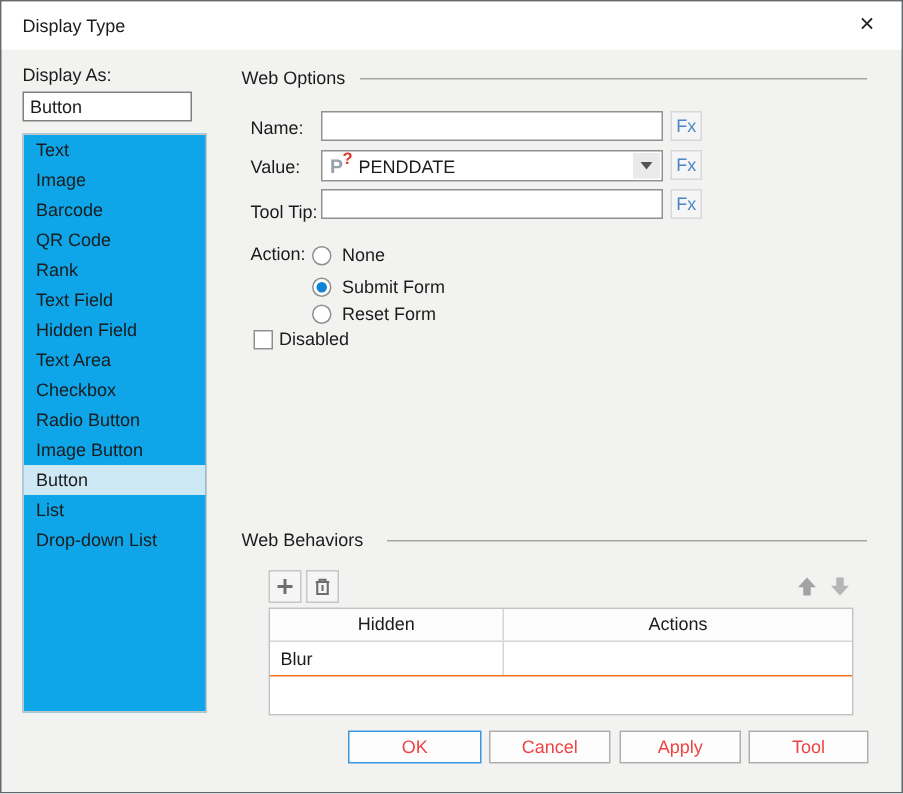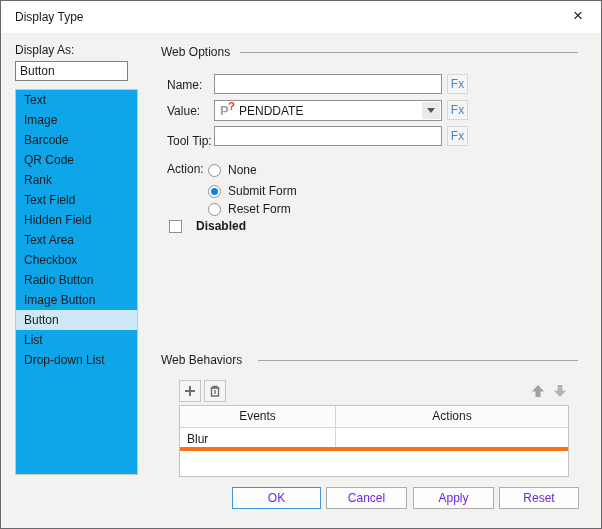--- a/index.html
+++ b/index.html
@@ -45,42 +45,42 @@
   .param-icon { position:relative; width:16px; height:16px; margin-right:5px; flex:0 0 16px; }
   .param-icon .p { position:absolute; left:2px; top:0px; font-size:13px; font-weight:bold; color:#9aa1a8; }
   .param-icon .q { position:absolute; right:-1px; top:-3px; font-size:11px; font-weight:bold; color:#e0362c; }
 
   
   .radio-row { position:absolute; left:207px; height:20px; display:flex; align-items:center; gap:7px; }
   .radio { width:13px; height:13px; border:1px solid #8f8f8f; border-radius:50%; background:#fff;
            position:relative; flex:0 0 13px; }
   .radio.checked::after { content:""; position:absolute; left:2px; top:2px; width:7px; height:7px;
            border-radius:50%; background:#1083d6; }
-  .check-row { position:absolute; left:168px; top:217px; height:16px; display:flex; align-items:center; gap:14px;font-weight:bold; }
+  .check-row { position:absolute; left:168px; top:217px; height:16px; display:flex; align-items:center; gap:4px; }
   .checkbox { width:13px; height:13px; border:1px solid #8f8f8f; background:#fff; flex:0 0 13px; }
 
   
   .tool-btn { position:absolute; top:379px; width:22px; height:22px; background:#f5f5f5;
               border:1px solid #c6c6c6; display:flex; align-items:center; justify-content:center; cursor:pointer; }
   .arrow-btn { position:absolute; top:379px; width:20px; height:22px; display:flex; align-items:center;
                justify-content:center; }
 
   
   .wb-table { position:absolute; left:178px; top:404px; width:390px; height:72px; background:#fff;
               border:1px solid #c3c3c3; }
   .wb-head { display:flex; height:22px; border-bottom:1px solid #d5d5d5; background:#fcfcfc; }
   .wb-head .c1 { width:156px; border-right:1px solid #d5d5d5; text-align:center; line-height:21px; }
   .wb-head .c2 { flex:1; text-align:center; line-height:21px; }
-  .wb-row { display:flex; height:23px; border-bottom:4px solid #f97316; }
+  .wb-row { display:flex; height:23px; border-bottom:1px solid #f97316; }
   .wb-row .c1 { width:156px; border-right:1px solid #d5d5d5; line-height:22px; padding-left:7px; }
   .wb-row .c2 { flex:1; }
 
   
   .btn { position:absolute; top:486px; height:22px; background:#fdfdfd; border:1px solid #adadad;
-         font:inherit; color:#6d28d9; text-align:center; cursor:pointer; }
+         font:inherit; color:#ef4444; text-align:center; cursor:pointer; }
   .btn.default { border:1px solid #3a96dd; }
   #btn-ok { left:231px; width:89px; }
   #btn-cancel { left:325px; width:81px; }
   #btn-apply { left:412px; width:81px; }
   #btn-help { left:498px; width:80px; }
 </style>
 </head>
 <body>
 
 <div id="dialog">
@@ -176,27 +176,27 @@
     </svg>
   </div>
   <div class="arrow-btn" style="left:549px;">
     <svg width="16" height="16" viewBox="0 0 16 16">
       <path d="M8 14 L2 7.5 H5.5 V2 H10.5 V7.5 H14 Z" fill="#b5b5b5"></path>
     </svg>
   </div>
 
   <div class="wb-table">
     <div class="wb-head">
-      <div class="c1">Events</div>
+      <div class="c1">Hidden</div>
       <div class="c2">Actions</div>
     </div>
     <div class="wb-row">
       <div class="c1">Blur</div>
       <div class="c2"></div>
     </div>
   </div>
 
   <button id="btn-ok" class="btn default">OK</button>
   <button id="btn-cancel" class="btn">Cancel</button>
   <button id="btn-apply" class="btn">Apply</button>
-  <button id="btn-help" class="btn">Reset</button>
+  <button id="btn-help" class="btn">Tool</button>
 
 </div>
 
 </body></html>

